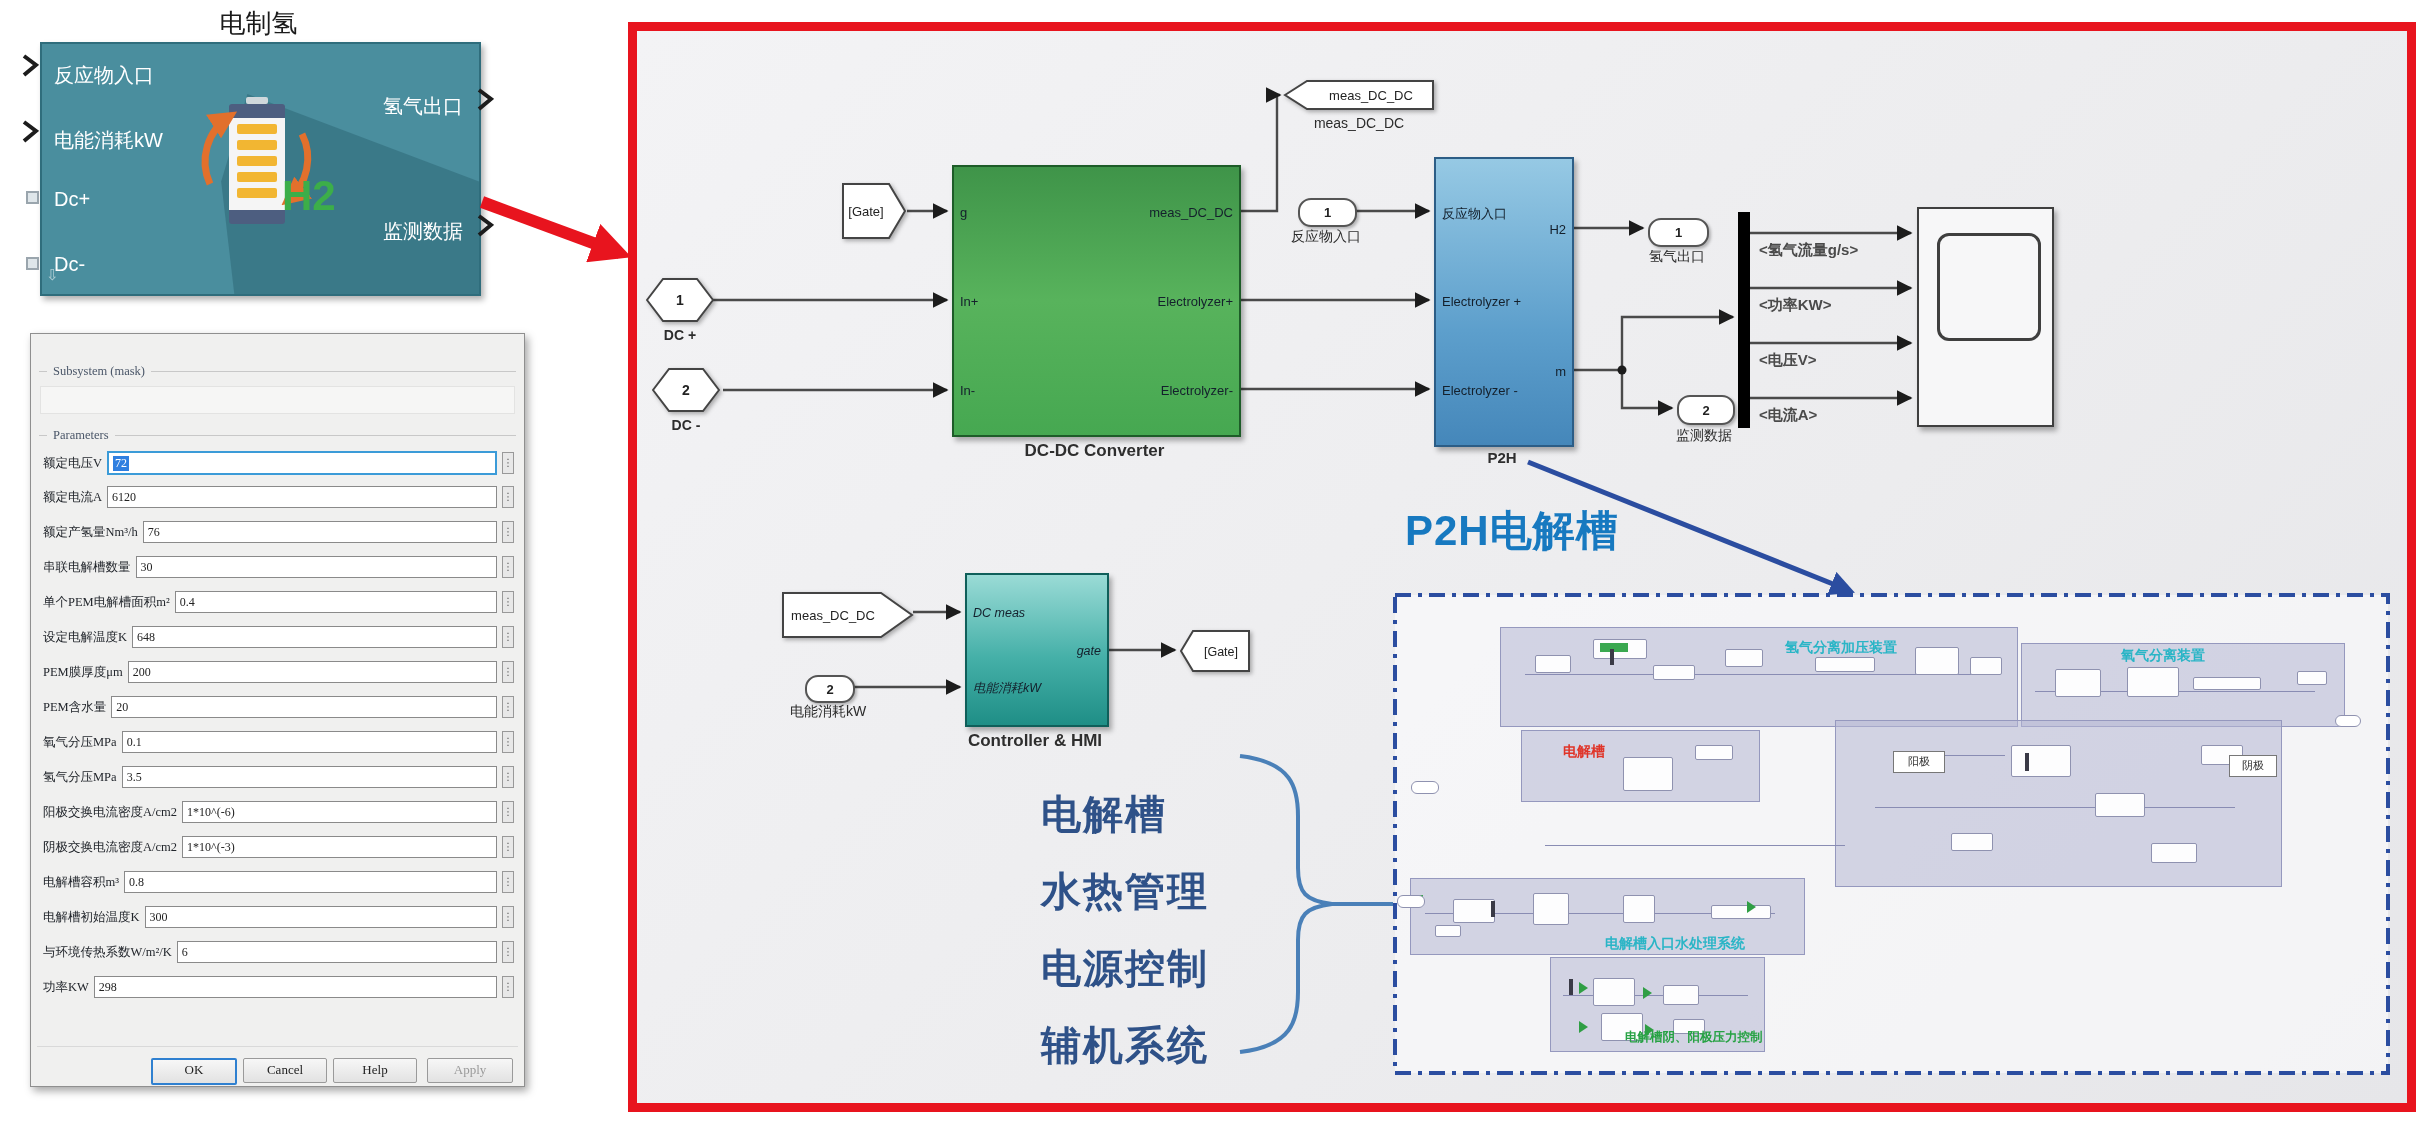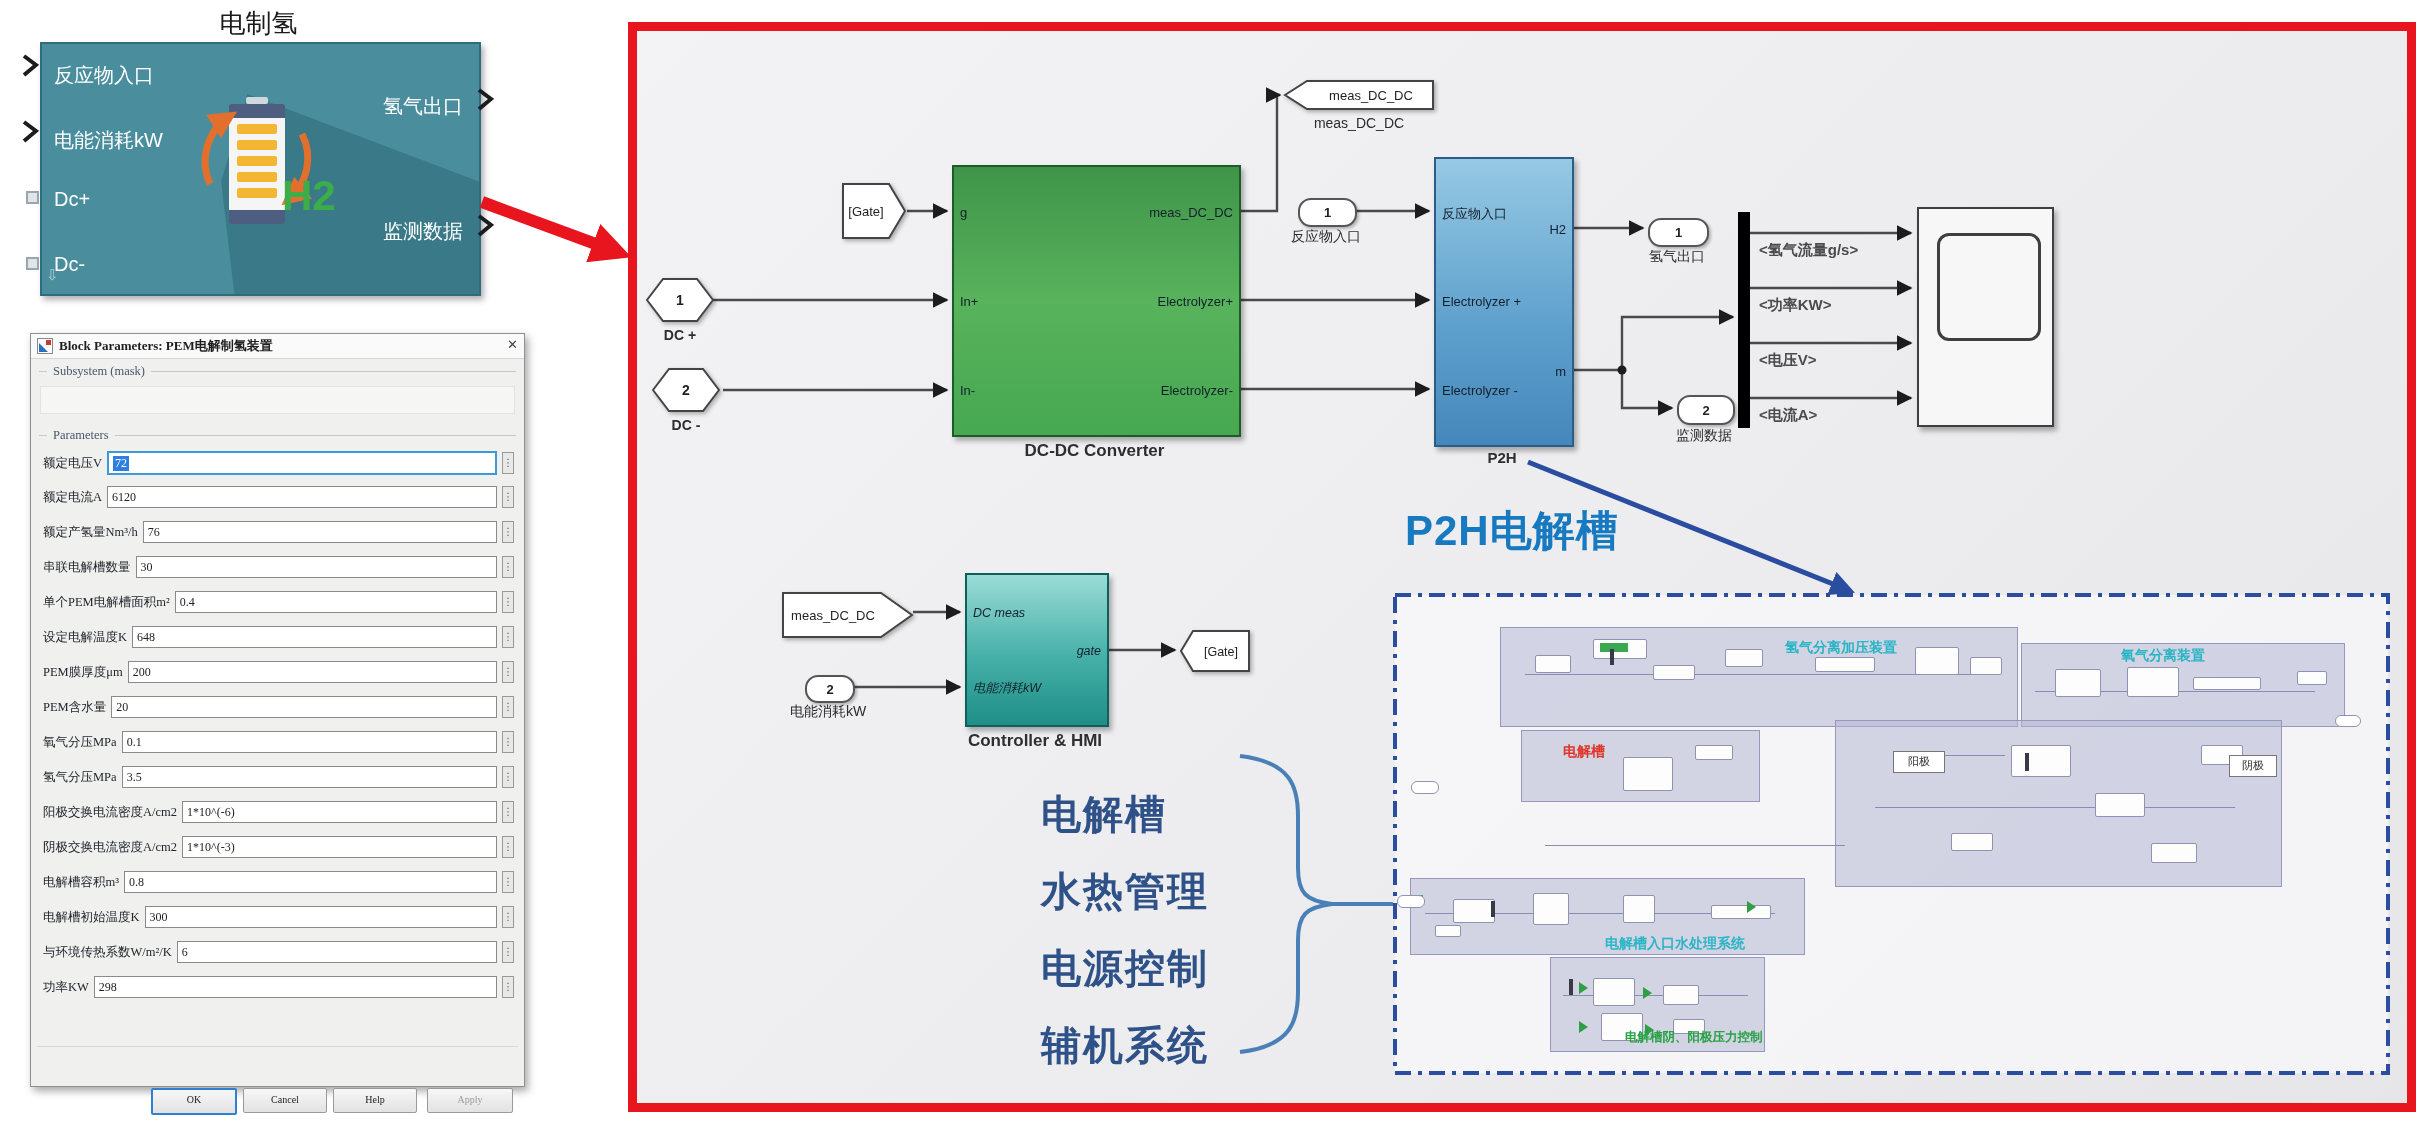--- a/index.html
+++ b/index.html
@@ -47,21 +47,21 @@
   .dlabel{font-size:12.5px;color:#22262c;white-space:nowrap;}
   .dinput{flex:1;height:20px;background:#fff;border:1px solid #8a8a8a;font-size:12px;color:#222;
           display:flex;align-items:center;padding-left:4px;overflow:hidden;}
   .dinput.focus{border:2px solid #3b9bd8;height:20px;}
   .sel{background:#2f7fe0;color:#fff;padding:0 2px;}
   .ddots{flex:0 0 10px;height:20px;border:1px solid #999;background:#e8e8e8;font-size:10px;line-height:19px;
          text-align:center;color:#555;font-family:"Liberation Sans",sans-serif;}
   .btnrow-div{position:absolute;left:6px;right:6px;top:712px;height:1px;background:#d9d9d9;}
   .dbtn{position:absolute;top:724px;height:23px;background:linear-gradient(#f7f7f7,#e2e2e2);
         border:1px solid #9a9a9a;border-radius:2px;font-family:"Liberation Serif",serif;
-        font-size:10px;color:#222;text-align:center;line-height:21px;margin-top:30px;}
+        font-size:13px;color:#222;text-align:center;line-height:21px;}
   .dbtn.ok{border:2px solid #2f80d0;line-height:19px;}
   .dbtn.dim{color:#9a9a9a;}
 
   
   .panel{position:absolute;left:628px;top:22px;width:1770px;height:1072px;border:9px solid #e8141e;
          background:linear-gradient(135deg,#f3f3f5 0%,#ececee 60%,#e6e6e9 100%);}
   .wires{position:absolute;left:0;top:0;z-index:1;}
   .simblock{position:absolute;z-index:2;border:2px solid #2b2b2b;box-shadow:3px 4px 5px rgba(0,0,0,.3);}
   .blk-green{background:linear-gradient(#3f9449,#58b35c 50%,#46a851);border-color:#1d5c28;}
   .blk-blue{background:linear-gradient(#96c9e4,#5d9fcc 60%,#4587ba);border-color:#2c5d86;}
@@ -150,25 +150,20 @@
   <svg class="chev" style="left:477px;top:88px" width="17" height="23">
       <path d="M2,2 L14,11 L2,21" fill="none" stroke="#1c1c1c" stroke-width="4"></path>
     </svg>
   <svg class="chev" style="left:477px;top:214px" width="17" height="23">
       <path d="M2,2 L14,11 L2,21" fill="none" stroke="#1c1c1c" stroke-width="4"></path>
     </svg>
   <div class="dcsq" style="left:26px;top:191px"></div>
   <div class="dcsq" style="left:26px;top:257px"></div>
 
   <div class="dlg">
-    <div class="tbar">
-      <div class="ticon"></div>
-      <div class="ttext">Block Parameters: PEM电解制氢装置</div>
-      <div class="closex">✕</div>
-    </div>
     <div class="group" style="top:30px">
       <span class="ln s"></span>
         <span>Subsystem (mask)</span>
         <span class="ln"></span>
     </div>
     <div class="descstrip"></div>
     <div class="group" style="top:94px">
       <span class="ln s"></span>
         <span>Parameters</span>
         <span class="ln"></span>

